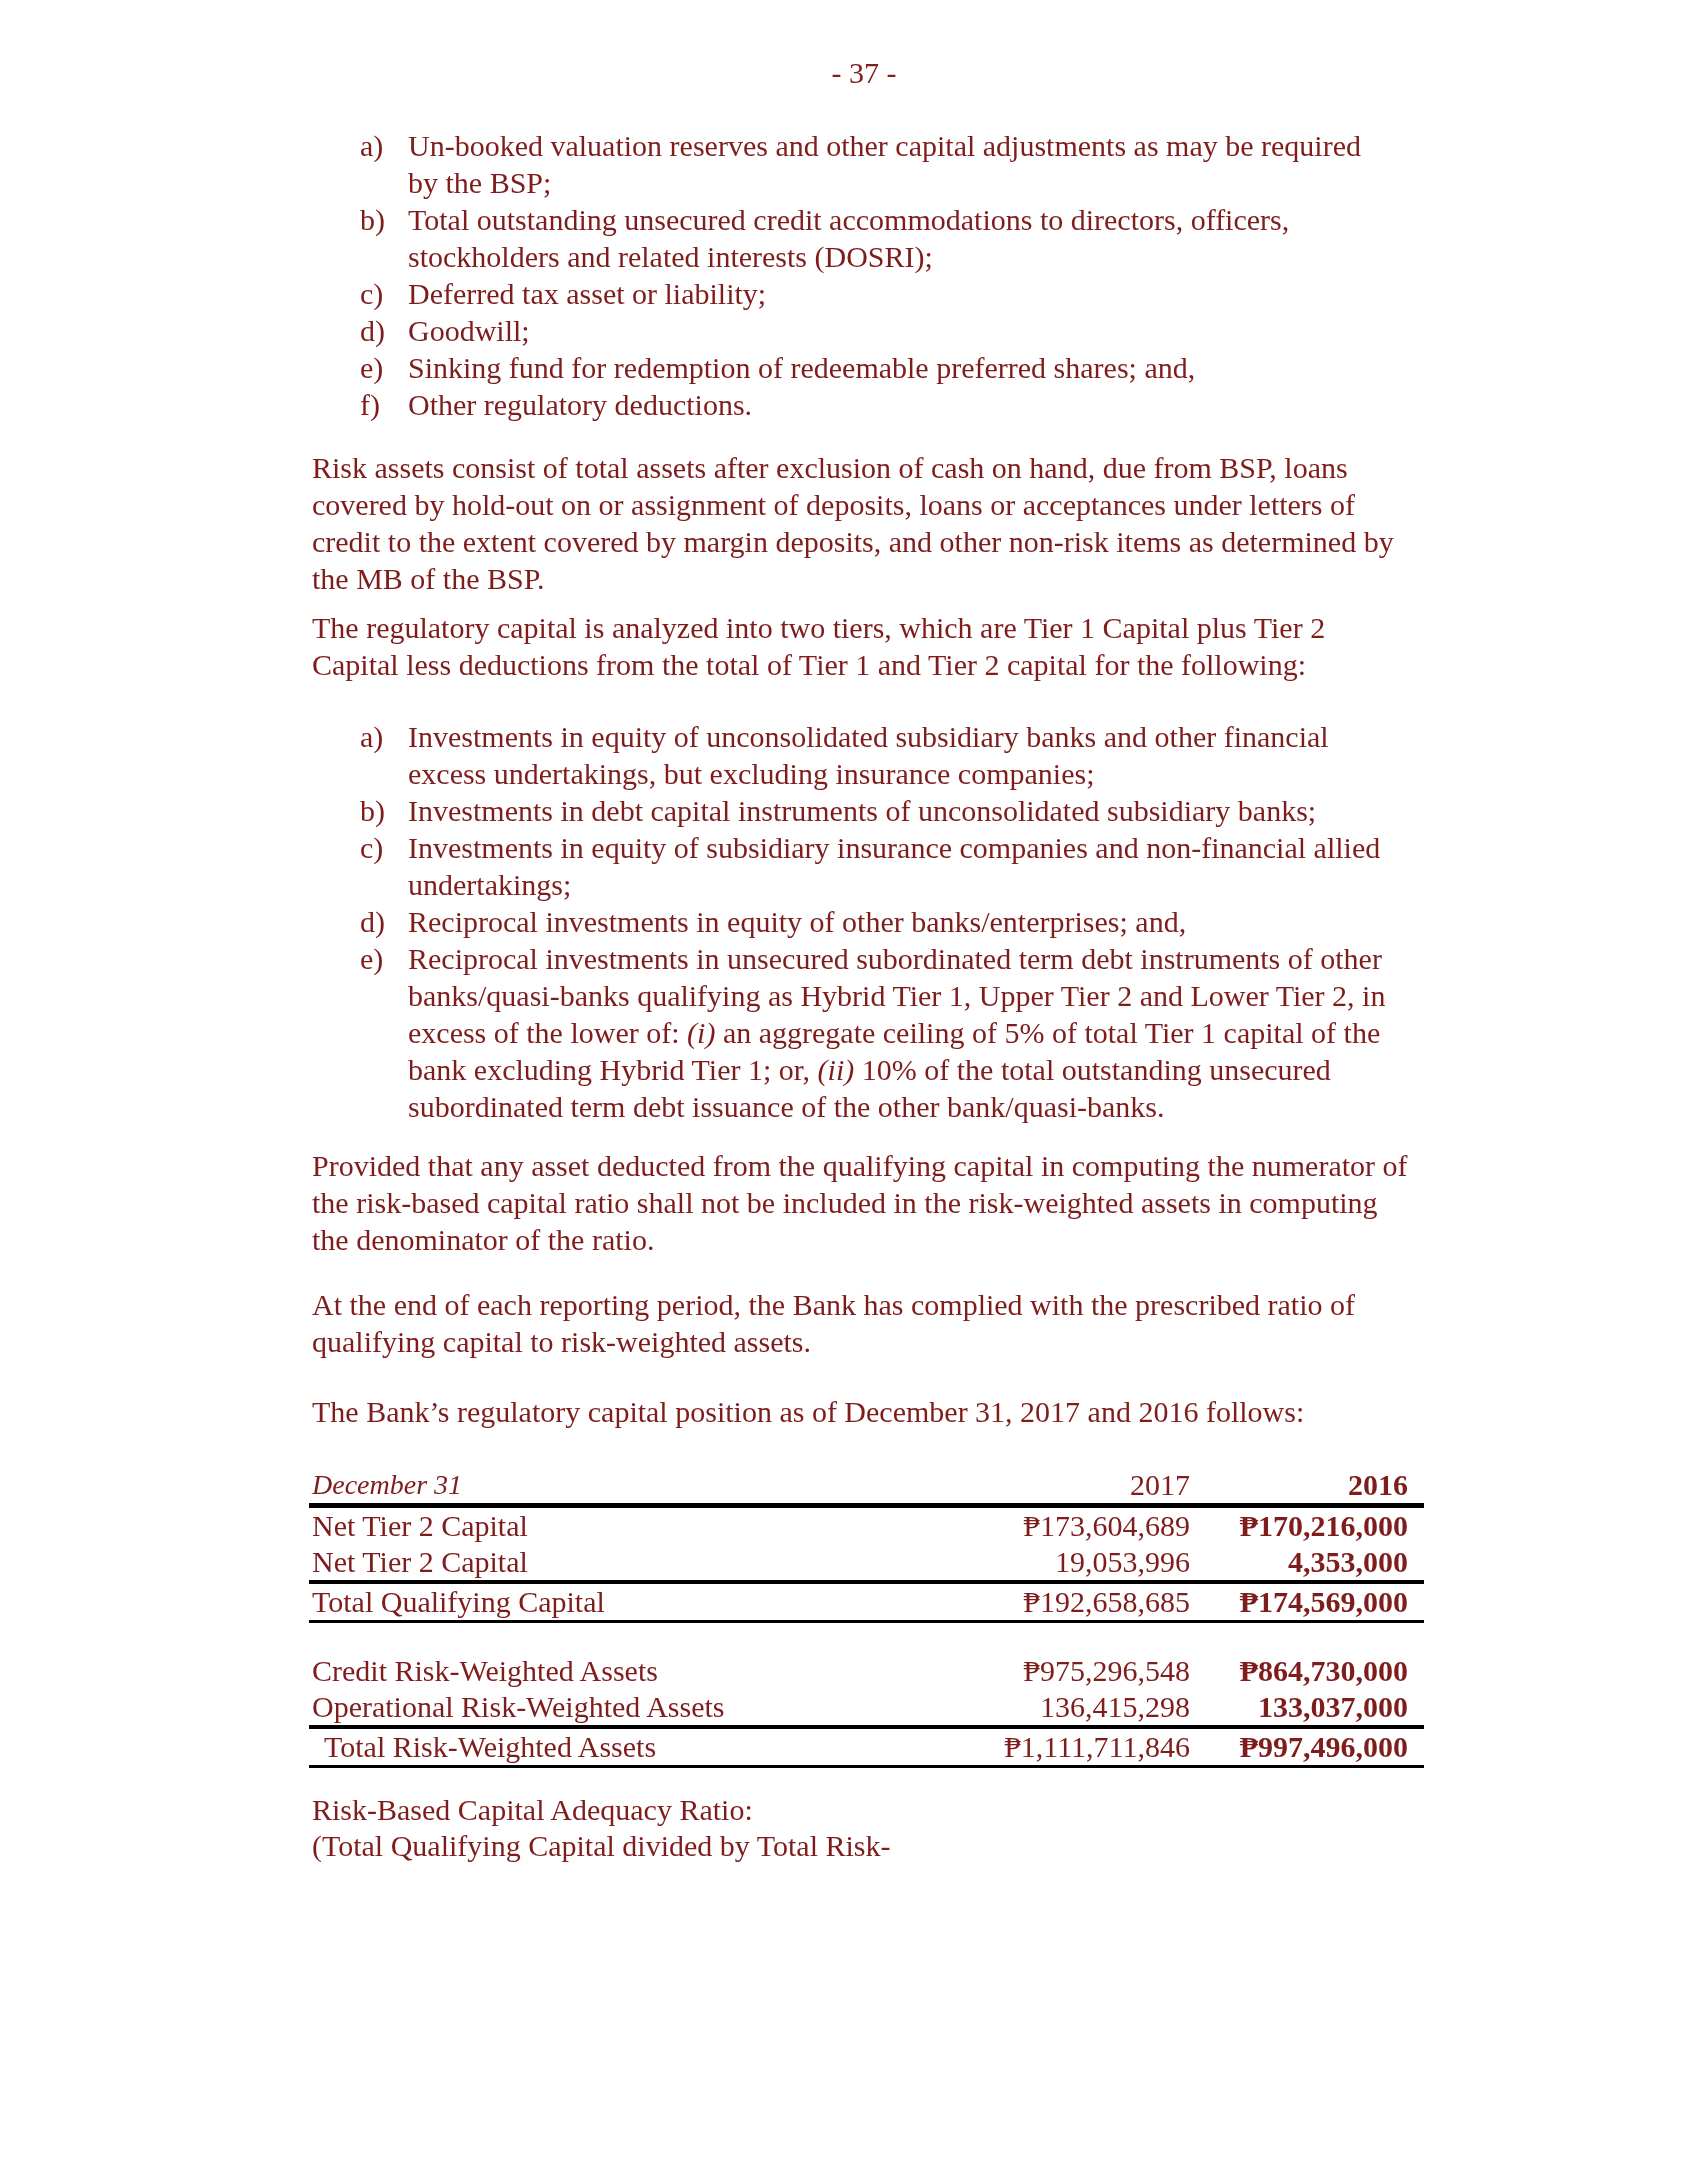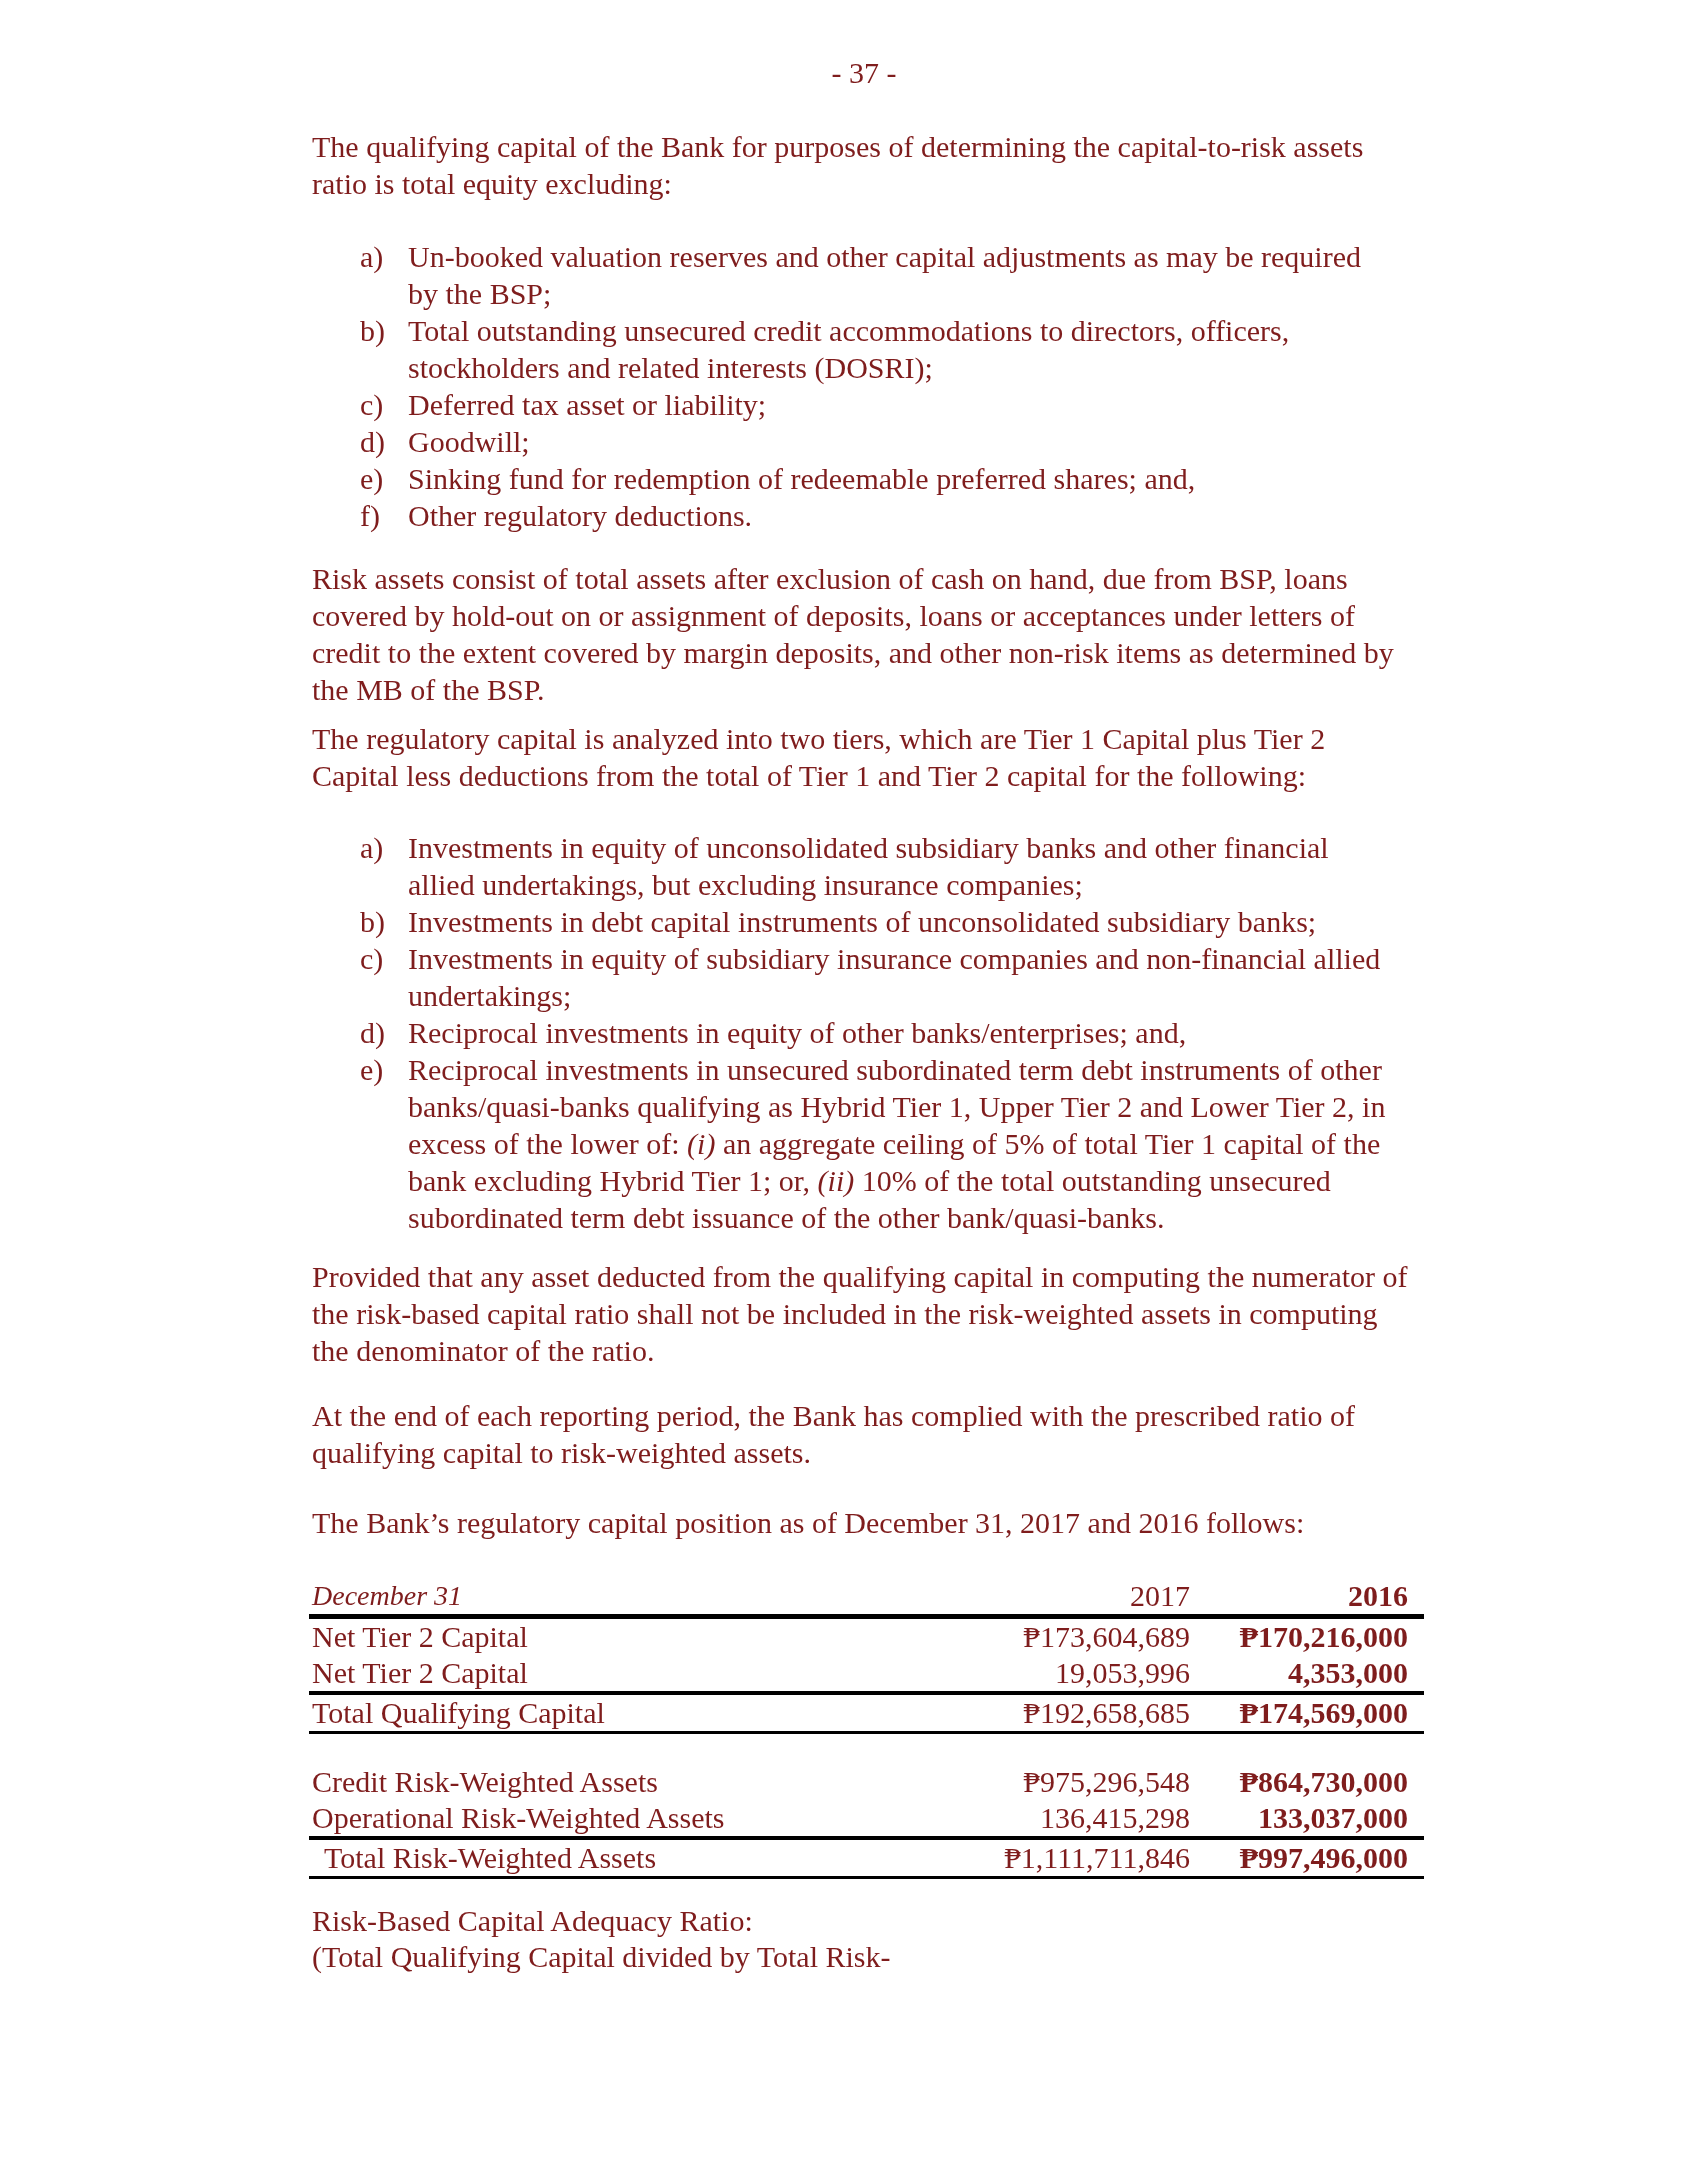--- a/index.html
+++ b/index.html
@@ -82,21 +82,20 @@
   tr.spacer-sm td { height: 24px; line-height: 24px; }
 </style>
 </head>
 <body>
 
 <div class="page">
   <div class="content">
 
     <div class="pagenum">- 37 -</div>
 
-    <p class="para p-intro">The qualifying capital of the Bank for purposes of determining the capital-to-risk assets ratio is total equity excluding:</p>
 
     <div class="list list1">
       <div class="li">
         <span class="marker">a)</span>
         <span>Un-booked valuation reserves and other capital adjustments as may be required by the BSP;</span>
       </div>
       <div class="li">
         <span class="marker">b)</span>
         <span>Total outstanding unsecured credit accommodations to directors, officers, stockholders and related interests (DOSRI);</span>
       </div>
@@ -117,21 +116,21 @@
         <span>Other regulatory deductions.</span>
       </div>
     </div>
 
     <p class="para p-risk">Risk assets consist of total assets after exclusion of cash on hand, due from BSP, loans covered by hold-out on or assignment of deposits, loans or acceptances under letters of credit to the extent covered by margin deposits, and other non-risk items as determined by the MB of the BSP.</p>
     <p class="para p-reg">The regulatory capital is analyzed into two tiers, which are Tier 1 Capital plus Tier 2 Capital less deductions from the total of Tier 1 and Tier 2 capital for the following:</p>
 
     <div class="list list2">
       <div class="li">
         <span class="marker">a)</span>
-        <span>Investments in equity of unconsolidated subsidiary banks and other financial allied undertakings, but excluding insurance companies;</span>
+        <span>Investments in equity of unconsolidated subsidiary banks and other financial excess undertakings, but excluding insurance companies;</span>
       </div>
       <div class="li">
         <span class="marker">b)</span>
         <span>Investments in debt capital instruments of unconsolidated subsidiary banks;</span>
       </div>
       <div class="li">
         <span class="marker">c)</span>
         <span>Investments in equity of subsidiary insurance companies and non-financial allied undertakings;</span>
       </div>
       <div class="li">

